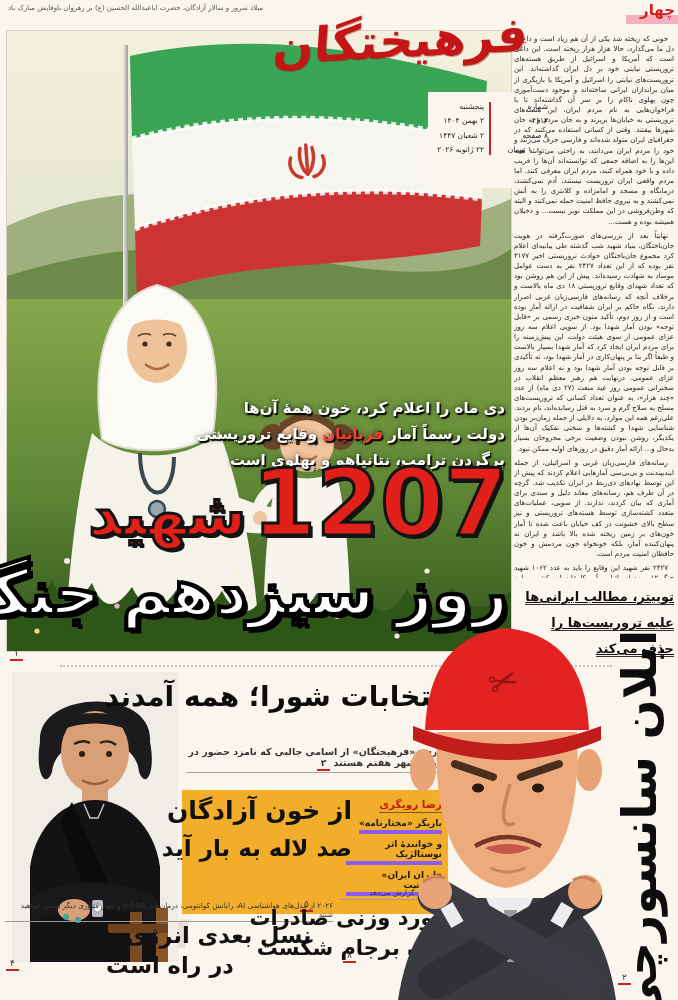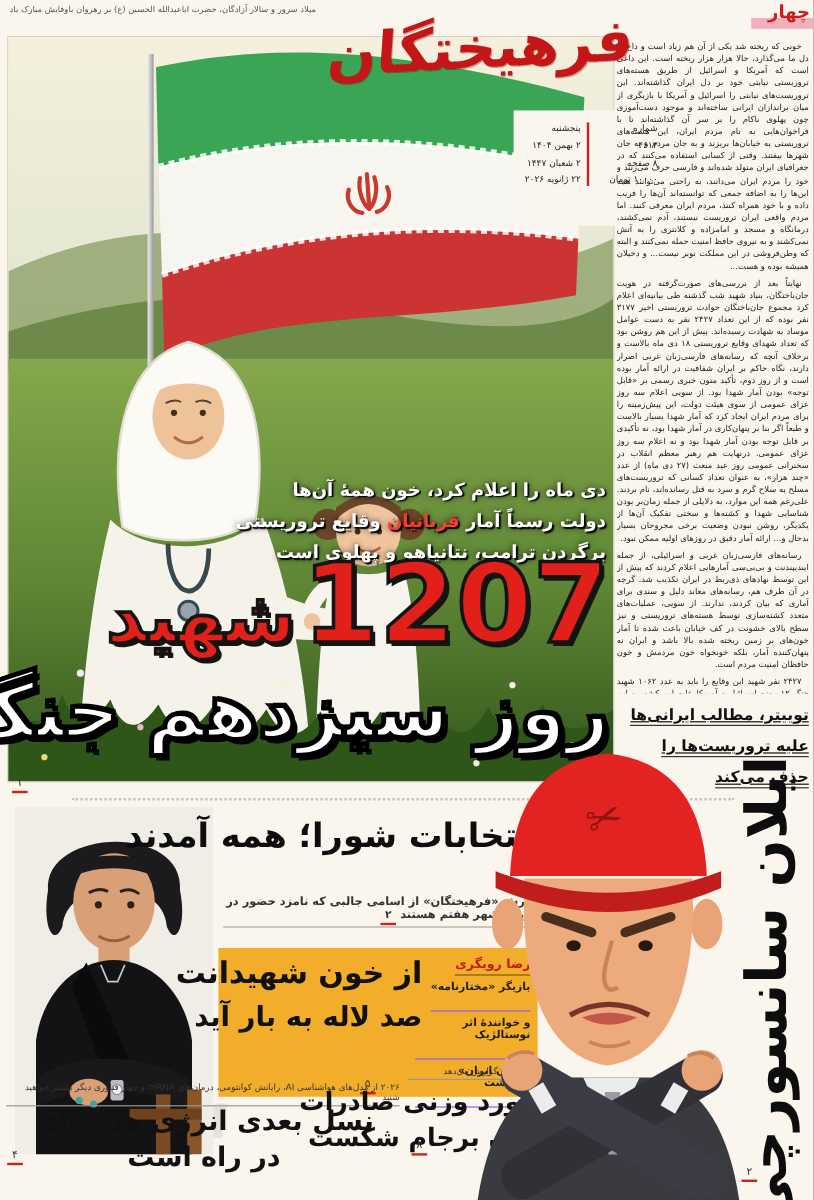--- a/index.html
+++ b/index.html
@@ -49,21 +49,21 @@
   .council-h{left:150px;top:680px;width:302px;z-index:3;text-align:right;white-space:nowrap;
              font-size:28px;font-weight:bold;color:#0d0d0d;letter-spacing:-1px;}
   .council-s{left:186px;top:746px;width:266px;z-index:3;text-align:right;font-size:9.5px;
              font-weight:bold;color:#333;border-bottom:1px solid #a9a49a;padding-bottom:4px;}
   
   .ob-box{left:182px;top:790px;width:266px;height:124px;background:#f2ae2a;z-index:2;}
   .ob-notes{position:absolute;right:6px;top:8px;width:96px;text-align:right;}
   .ob-name{display:table;margin:0 0 5px auto;font-size:10.5px;font-weight:bold;color:#c11b12;
            border-bottom:1px solid #7a5a10;padding-bottom:2px;}
   .ob-note{display:table;margin:0 0 5px auto;font-size:9px;font-weight:bold;color:#1c1c1c;
-           border-bottom:1px solid #8b5cf6;padding-bottom:14px;}
+           border-bottom:4px solid #8b5cf6;padding-bottom:2px;}
   .ob-big{position:absolute;left:2px;top:8px;width:168px;text-align:center;color:#111;
           font-weight:bold;line-height:1.0;}
   .ob-big .l1{font-size:25px;white-space:nowrap;display:block;}
   .ob-big .l2{font-size:23px;white-space:nowrap;display:block;margin-top:14px;}
   
   .portrait{left:12px;top:672px;width:166px;height:290px;z-index:2;}
   
   .sci-kicker{left:5px;top:901px;width:328px;z-index:2;font-size:7.3px;color:#333;
               text-align:right;border-bottom:1px solid #999;padding-bottom:2px;}
   .sci-quote{left:138px;top:902px;z-index:1;font-size:92px;color:#e6e2d8;font-weight:bold;}
@@ -246,21 +246,21 @@
   </div>
 
   <div class="abs ob-box">
     <div class="ob-notes">
       <div class="ob-name">رضا رویگری</div>
       <div class="ob-note">بازیگر «مختارنامه»</div>
       <div class="ob-note">و خوانندهٔ اثر نوستالژیک</div>
       <div class="ob-note">«ایران ایران» درگذشت</div>
     </div>
     <div class="ob-big">
-      <span class="l1">از خون شهیدانت</span>
+      <span class="l1">از خون آزادگان</span>
       <span class="l2">صد لاله به بار آید</span>
     </div>
     <span class="pref" style="position:absolute;left:118px;bottom:2px;">۵</span>
   </div>
 
   <div class="abs sci-quote">“</div>
   <div class="abs sci-kicker">۲۰۲۶ از مدل‌های هواشناسی AI، رایانش کوانتومی، درمان‌های mRNA و چهار فناوری دیگر بیشتر خواهید شنید</div>
   <div class="abs sci-h">
     <div>نسل بعدی انرژی هسته‌ای</div>
     <div>در راه است</div>

